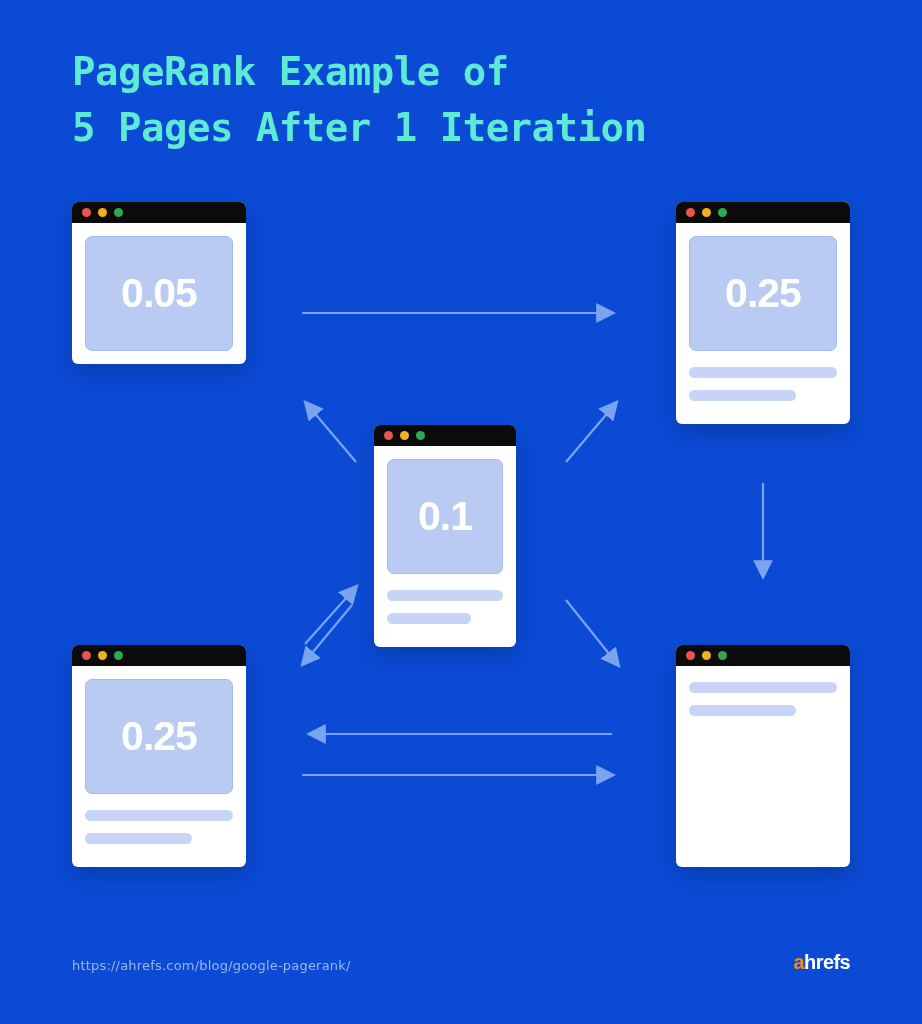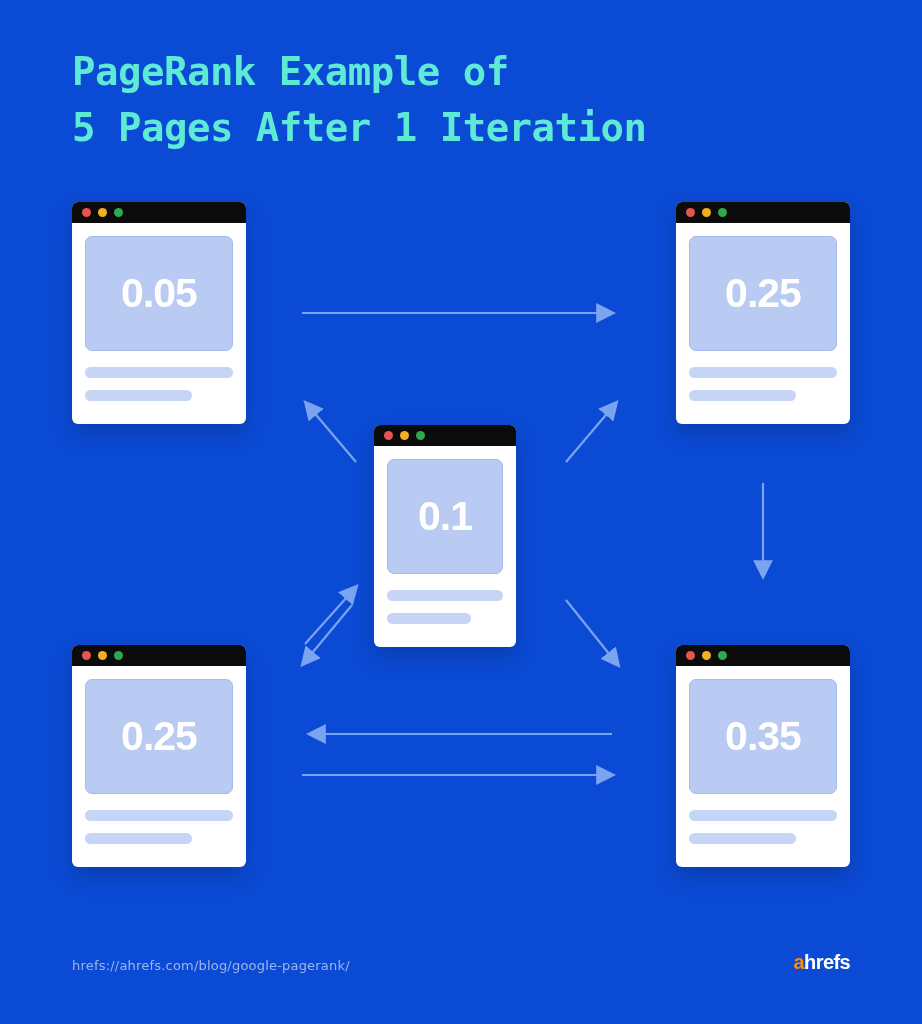--- a/index.html
+++ b/index.html
@@ -70,21 +70,21 @@
     padding:16px 13px 16px 13px;
   }
   .line {
     height:11px;
     border-radius:6px;
     background:#c6d4f5;
   }
   .line.short { margin-top:12px; }
 
   
-  #card-tl { left:72px;  top:202px; width:174px; height:222px; }
+  #card-tl { left:72px;  top:202px; width:174px; height:162px; }
   #card-tr { left:676px; top:202px; width:174px; height:222px; }
   #card-c  { left:374px; top:425px; width:142px; height:222px; }
   #card-bl { left:72px;  top:645px; width:174px; height:222px; }
   #card-br { left:676px; top:645px; width:174px; height:222px; }
 
   #card-tl .hero, #card-tr .hero, #card-bl .hero, #card-br .hero { height:115px; }
   #card-c  .hero { height:115px; }
 
   #card-tl .hero span, #card-tr .hero span,
   #card-bl .hero span, #card-br .hero span { font-size:41px; }
@@ -245,29 +245,24 @@
       <div class="line short"></div>
     </div>
   </div>
 
   <div class="card" id="card-br">
     <div class="titlebar">
       <span class="dot red"></span>
       <span class="dot yellow"></span>
       <span class="dot green"></span>
     </div>
-    <div class="body">
-      <div class="hero">
-        <span>0.35</span>
-      </div>
-    </div>
-    <div class="lines">
-      <div class="line long"></div>
-      <div class="line short"></div>
-    </div>
-  </div>
-
-  <div id="footer-url">hrefs://ahrefs.com/blog/google-pagerank/</div>
+    <div class="lines">
+      <div class="line long"></div>
+      <div class="line short"></div>
+    </div>
+  </div>
+
+  <div id="footer-url">https://ahrefs.com/blog/google-pagerank/</div>
   <div id="logo">
     <span class="a">a</span><span class="rest">hrefs</span>
   </div>
 
 </div>
 
 </body></html>

